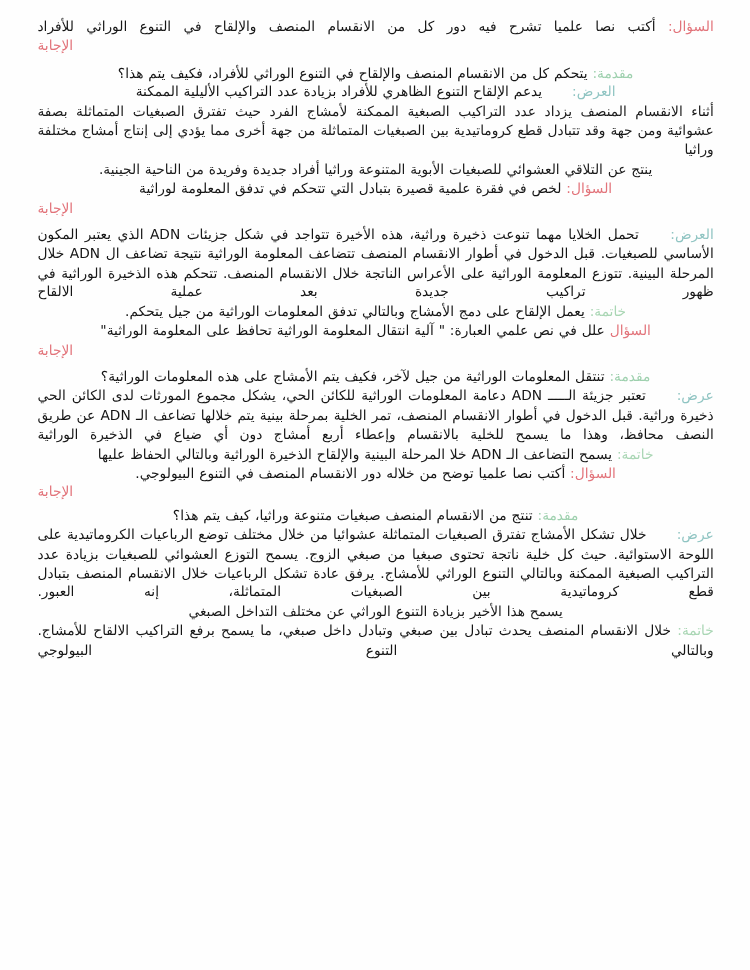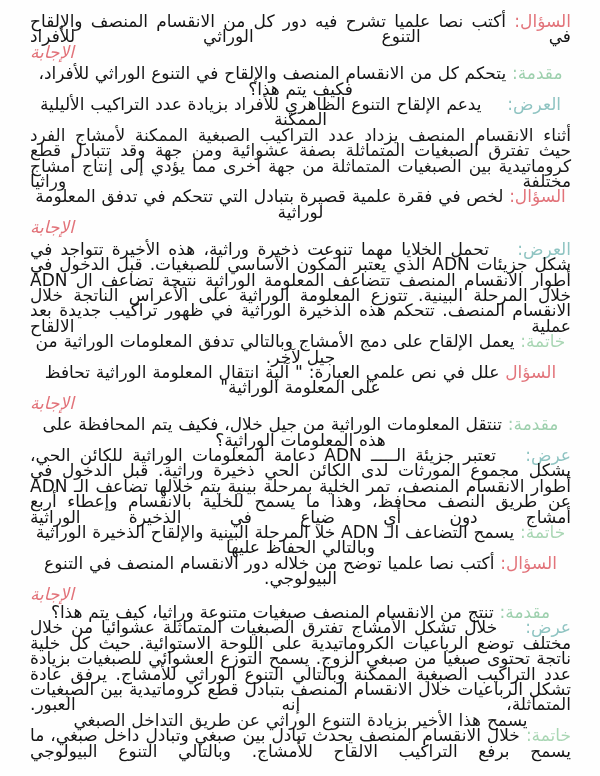--- a/index.html
+++ b/index.html
@@ -19,40 +19,39 @@
     box-sizing: border-box;
     width: 600px;
     height: 776px;
     padding: 14px 29px 8px 30px;
     background: #fefefe;
   }
   .qa-block {
     margin: 0 0 0 0;
   }
   .line {
-    font-size: 17px;
+    font-size: 11px;
     line-height: 15.4px;
     text-align: justify;
     text-align-last: center;
     margin: 0;
     letter-spacing: 0;
     word-spacing: 0.4px;
   }
   .line.justified {
     text-align: justify;
     text-align-last: justify;
   }
   .line.centered {
     text-align: center;
     text-align-last: center;
   }
   .line.rightish {
     text-align: justify;
     text-align-last: left;
-    font-style: italic;
   }
   .lbl {
     font-weight: 400;
   }
   .lbl-question  { color: #e2737a; }
   .lbl-answer    { color: #e2737a; }
   .lbl-intro     { color: #9ed0ae; }
   .lbl-body      { color: #8fc4c2; margin-left: 20px; }
   .lbl-conclusion{ color: #a9d6b4; }
   .body-txt { color: #151515; }
@@ -64,42 +63,43 @@
 
 <div class="page">
 
   <div class="qa-block">
     <p class="line justified"><span class="lbl lbl-question">السؤال:</span> <span class="body-txt">أكتب نصا علميا تشرح فيه دور كل من الانقسام المنصف والإلقاح في التنوع الوراثي للأفراد</span></p>
     <p class="line rightish"><span class="lbl lbl-answer">الإجابة</span></p>
     <div class="gap-sm"></div>
     <p class="line centered"><span class="lbl lbl-intro">مقدمة:</span> <span class="body-txt">يتحكم كل من الانقسام المنصف والإلقاح في التنوع الوراثي للأفراد، فكيف يتم هذا؟</span></p>
     <p class="line centered"><span class="lbl lbl-body">العرض:</span> <span class="body-txt">يدعم الإلقاح التنوع الظاهري للأفراد بزيادة عدد التراكيب الأليلية الممكنة</span></p>
     <p class="line justified">أثناء الانقسام المنصف يزداد عدد التراكيب الصبغية الممكنة لأمشاج الفرد حيث تفترق الصبغيات المتماثلة بصفة عشوائية ومن جهة وقد تتبادل قطع كروماتيدية بين الصبغيات المتماثلة من جهة أخرى مما يؤدي إلى إنتاج أمشاج مختلفة وراثيا</p>
+    <p class="line centered">ينتج عن التلاقي العشوائي للصبغيات الأبوية المتنوعة وراثيا أفراد جديدة وفريدة من الناحية الجينية.</p>
   </div>
 
   <div class="qa-block">
     <p class="line centered"><span class="lbl lbl-question">السؤال:</span> <span class="body-txt">لخص في فقرة علمية قصيرة بتبادل التي تتحكم في تدفق المعلومة لوراثية</span></p>
     <p class="line rightish"><span class="lbl lbl-answer">الإجابة</span></p>
     <div class="gap-sm"></div>
     <p class="line justified"><span class="lbl lbl-body">العرض:</span> <span class="body-txt">تحمل الخلايا مهما تنوعت ذخيرة وراثية، هذه الأخيرة تتواجد في شكل جزيئات ADN الذي يعتبر المكون الأساسي للصبغيات. قبل الدخول في أطوار الانقسام المنصف تتضاعف المعلومة الوراثية نتيجة تضاعف ال ADN خلال المرحلة البينية. تتوزع المعلومة الوراثية على الأعراس الناتجة خلال الانقسام المنصف. تتحكم هذه الذخيرة الوراثية في ظهور تراكيب جديدة بعد عملية الالقاح</span></p>
-    <p class="line centered"><span class="lbl lbl-conclusion">خاتمة:</span> <span class="body-txt">يعمل الإلقاح على دمج الأمشاج وبالتالي تدفق المعلومات الوراثية من جيل لآخر.</span></p>
+    <p class="line centered"><span class="lbl lbl-conclusion">خاتمة:</span> <span class="body-txt">يعمل الإلقاح على دمج الأمشاج وبالتالي تدفق المعلومات الوراثية من جيل يتحكم.</span></p>
   </div>
 
   <div class="qa-block">
     <p class="line centered"><span class="lbl lbl-question">السؤال</span> <span class="body-txt">علل في نص علمي العبارة: " آلية انتقال المعلومة الوراثية تحافظ على المعلومة الوراثية"</span></p>
     <p class="line rightish"><span class="lbl lbl-answer">الإجابة</span></p>
     <div class="gap-sm"></div>
-    <p class="line centered"><span class="lbl lbl-intro">مقدمة:</span> <span class="body-txt">تنتقل المعلومات الوراثية من جيل خلال، فكيف يتم المحافظة على هذه المعلومات الوراثية؟</span></p>
+    <p class="line centered"><span class="lbl lbl-intro">مقدمة:</span> <span class="body-txt">تنتقل المعلومات الوراثية من جيل لآخر، فكيف يتم الأمشاج على هذه المعلومات الوراثية؟</span></p>
     <p class="line justified"><span class="lbl lbl-body">عرض:</span> <span class="body-txt">تعتبر جزيئة الـــــ ADN دعامة المعلومات الوراثية للكائن الحي، يشكل مجموع المورثات لدى الكائن الحي ذخيرة وراثية. قبل الدخول في أطوار الانقسام المنصف، تمر الخلية بمرحلة بينية يتم خلالها تضاعف الـ ADN عن طريق النصف محافظ، وهذا ما يسمح للخلية بالانقسام وإعطاء أربع أمشاج دون أي ضياع في الذخيرة الوراثية</span></p>
     <p class="line centered"><span class="lbl lbl-conclusion">خاتمة:</span> <span class="body-txt">يسمح التضاعف الـ ADN خلا المرحلة البينية والإلقاح الذخيرة الوراثية وبالتالي الحفاظ عليها</span></p>
   </div>
 
   <div class="qa-block">
     <p class="line centered"><span class="lbl lbl-question">السؤال:</span> <span class="body-txt">أكتب نصا علميا توضح من خلاله دور الانقسام المنصف في التنوع البيولوجي.</span></p>
     <p class="line rightish"><span class="lbl lbl-answer">الإجابة</span></p>
     <div class="gap-xs"></div>
     <p class="line centered"><span class="lbl lbl-intro">مقدمة:</span> <span class="body-txt">تنتج من الانقسام المنصف صبغيات متنوعة وراثيا، كيف يتم هذا؟</span></p>
     <p class="line justified"><span class="lbl lbl-body">عرض:</span> <span class="body-txt">خلال تشكل الأمشاج تفترق الصبغيات المتماثلة عشوائيا من خلال مختلف توضع الرباعيات الكروماتيدية على اللوحة الاستوائية. حيث كل خلية ناتجة تحتوى صبغيا من صبغي الزوج. يسمح التوزع العشوائي للصبغيات بزيادة عدد التراكيب الصبغية الممكنة وبالتالي التنوع الوراثي للأمشاج. يرفق عادة تشكل الرباعيات خلال الانقسام المنصف بتبادل قطع كروماتيدية بين الصبغيات المتماثلة، إنه العبور.</span></p>
-    <p class="line centered">يسمح هذا الأخير بزيادة التنوع الوراثي عن طريق التداخل الصبغي</p>
+    <p class="line centered">يسمح هذا الأخير بزيادة التنوع الوراثي عن مختلف التداخل الصبغي</p>
     <p class="line justified"><span class="lbl lbl-conclusion">خاتمة:</span> <span class="body-txt">خلال الانقسام المنصف يحدث تبادل بين صبغي وتبادل داخل صبغي، ما يسمح برفع التراكيب الالقاح للأمشاج. وبالتالي التنوع البيولوجي</span></p>
   </div>
 
 </div>
 
 </body></html>

